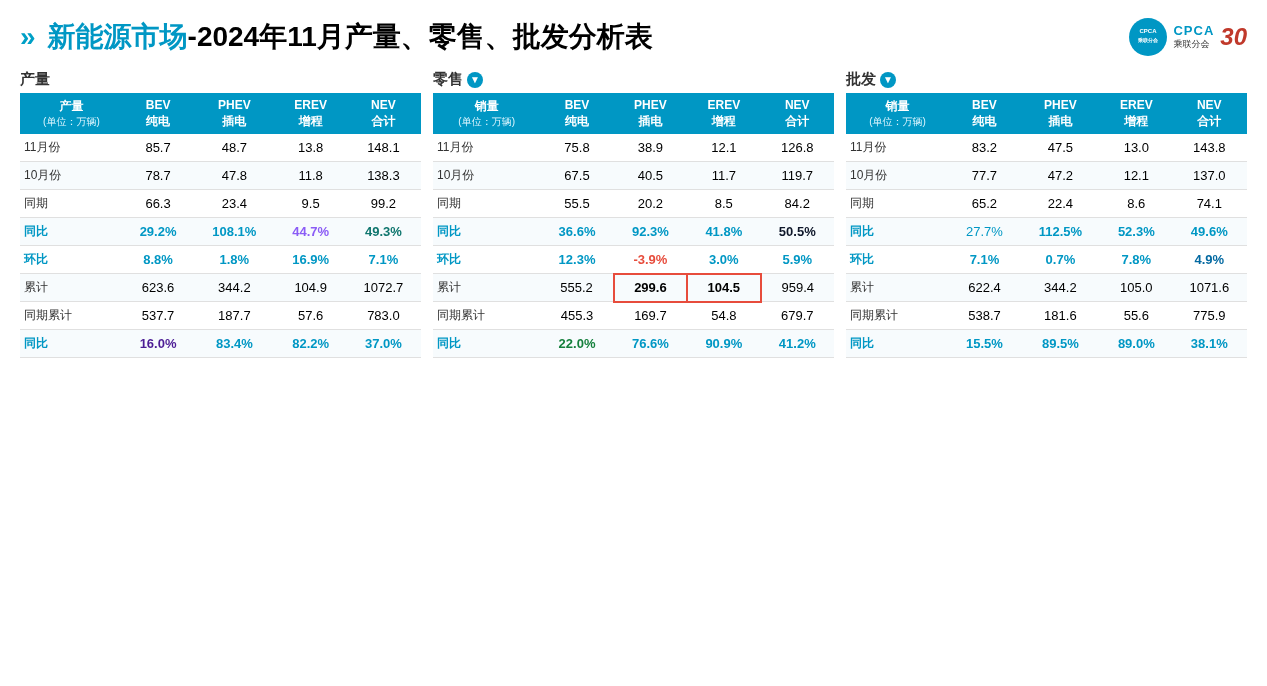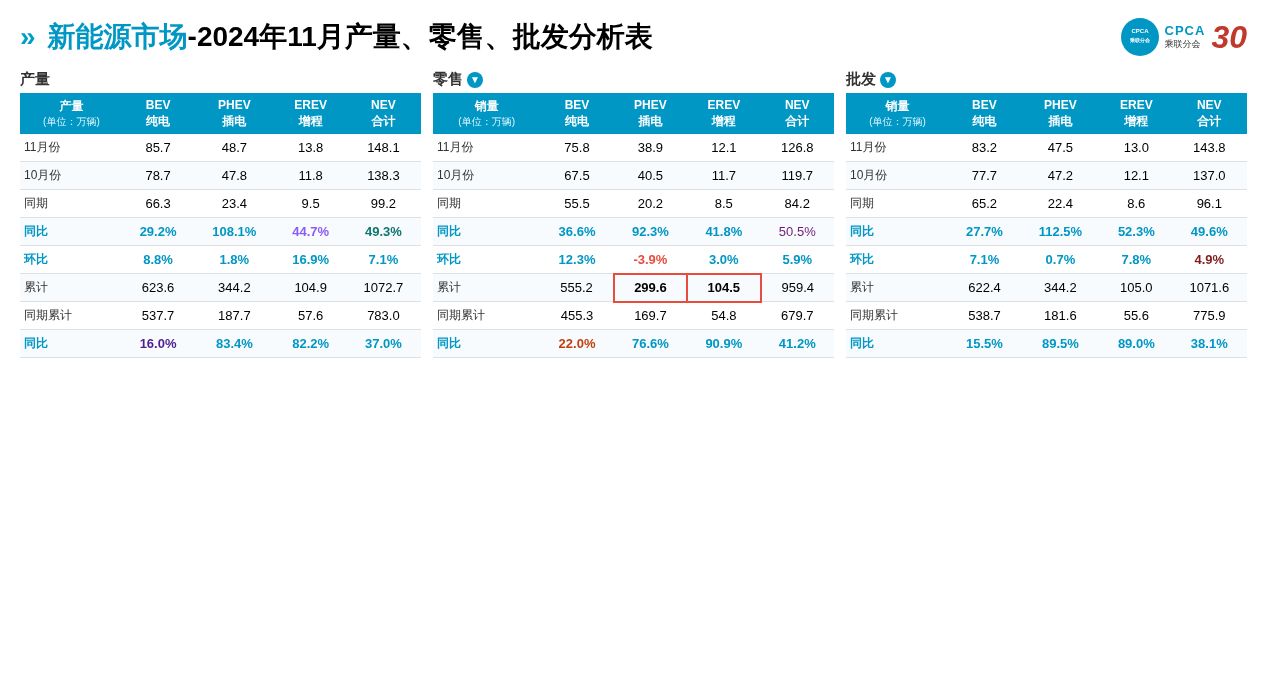--- a/index.html
+++ b/index.html
@@ -75,21 +75,21 @@
       font-size: 13px;
       font-weight: bold;
       color: #0097c4;
       letter-spacing: 1px;
     }
     .logo-cn-text {
       font-size: 9px;
       color: #333;
     }
     .logo-30 {
-      font-size: 32px;
+      font-size: 24px;
       font-weight: bold;
       color: #c0392b;
       font-style: italic;
       line-height: 1;
     }
 
     
     .tables-container {
       display: flex;
       gap: 0;
@@ -349,21 +349,21 @@
               <td>55.5</td>
               <td>20.2</td>
               <td>8.5</td>
               <td>84.2</td>
             </tr>
             <tr class="cyan-row" style="background: rgb(247, 251, 253);">
               <td class="row-label" style="color: rgb(0, 151, 196);">同比</td>
               <td style="color: rgb(0, 151, 196); font-weight: bold;">36.6%</td>
               <td style="color: rgb(0, 151, 196); font-weight: bold;">92.3%</td>
               <td style="color: rgb(0, 151, 196); font-weight: bold;">41.8%</td>
-              <td style="color: #701a75; font-weight: normal; text-align: center;">50.5%</td>
+              <td style="color: #0f172a; font-weight: bold; text-align: center;">50.5%</td>
             </tr>
             <tr class="cyan-row">
               <td class="row-label" style="color: rgb(0, 151, 196);">环比</td>
               <td style="color: rgb(0, 151, 196); font-weight: bold;">12.3%</td>
               <td style="color: rgb(231, 76, 60); font-weight: bold;">-3.9%</td>
               <td style="color: rgb(0, 151, 196); font-weight: bold;">3.0%</td>
               <td style="color: rgb(0, 151, 196); font-weight: bold;">5.9%</td>
             </tr>
             <tr style="background: rgb(247, 251, 253);">
               <td class="row-label">累计</td>
@@ -374,21 +374,21 @@
             </tr>
             <tr>
               <td class="row-label">同期累计</td>
               <td>455.3</td>
               <td>169.7</td>
               <td>54.8</td>
               <td>679.7</td>
             </tr>
             <tr class="cyan-row" style="background: rgb(247, 251, 253);">
               <td class="row-label" style="color: rgb(0, 151, 196);">同比</td>
-              <td style="color: #c2410c; font-weight: bold;">22.0%</td>
+              <td style="color: #15803d; font-weight: bold;">22.0%</td>
               <td style="color: rgb(0, 151, 196); font-weight: bold;">76.6%</td>
               <td style="color: rgb(0, 151, 196); font-weight: bold;">90.9%</td>
               <td style="color: rgb(0, 151, 196); font-weight: bold;">41.2%</td>
             </tr>
           </tbody>
       </table>
     </div>
 
     <div class="section-block">
       <div class="section-header">
@@ -433,35 +433,35 @@
               <td>77.7</td>
               <td>47.2</td>
               <td>12.1</td>
               <td>137.0</td>
             </tr>
             <tr>
               <td class="row-label">同期</td>
               <td>65.2</td>
               <td>22.4</td>
               <td>8.6</td>
-              <td>96.1</td>
-            </tr>
-            <tr class="cyan-row" style="background: rgb(247, 251, 253);">
-              <td class="row-label" style="color: rgb(0, 151, 196);">同比</td>
-              <td style="color: rgb(0, 151, 196); font-weight: bold;">27.7%</td>
+              <td>74.1</td>
+            </tr>
+            <tr class="cyan-row" style="background: rgb(247, 251, 253);">
+              <td class="row-label" style="color: rgb(0, 151, 196);">同比</td>
+              <td style="color: rgb(0, 151, 196); font-weight: normal;">27.7%</td>
               <td style="color: rgb(0, 151, 196); font-weight: bold; margin-top: 12px;">112.5%</td>
               <td style="color: rgb(0, 151, 196); font-weight: bold;">52.3%</td>
               <td style="color: rgb(0, 151, 196); font-weight: bold;">49.6%</td>
             </tr>
             <tr class="cyan-row">
               <td class="row-label" style="color: rgb(0, 151, 196);">环比</td>
               <td style="color: rgb(0, 151, 196); font-weight: bold;">7.1%</td>
               <td style="color: rgb(0, 151, 196); font-weight: bold;">0.7%</td>
               <td style="color: rgb(0, 151, 196); font-weight: bold;">7.8%</td>
-              <td style="color: #7f1d1d; font-weight: bold;">4.9%</td>
+              <td style="color: #0369a1; font-weight: bold;">4.9%</td>
             </tr>
             <tr style="background: rgb(247, 251, 253);">
               <td class="row-label">累计</td>
               <td>622.4</td>
               <td>344.2</td>
               <td>105.0</td>
               <td>1071.6</td>
             </tr>
             <tr>
               <td class="row-label">同期累计</td>

